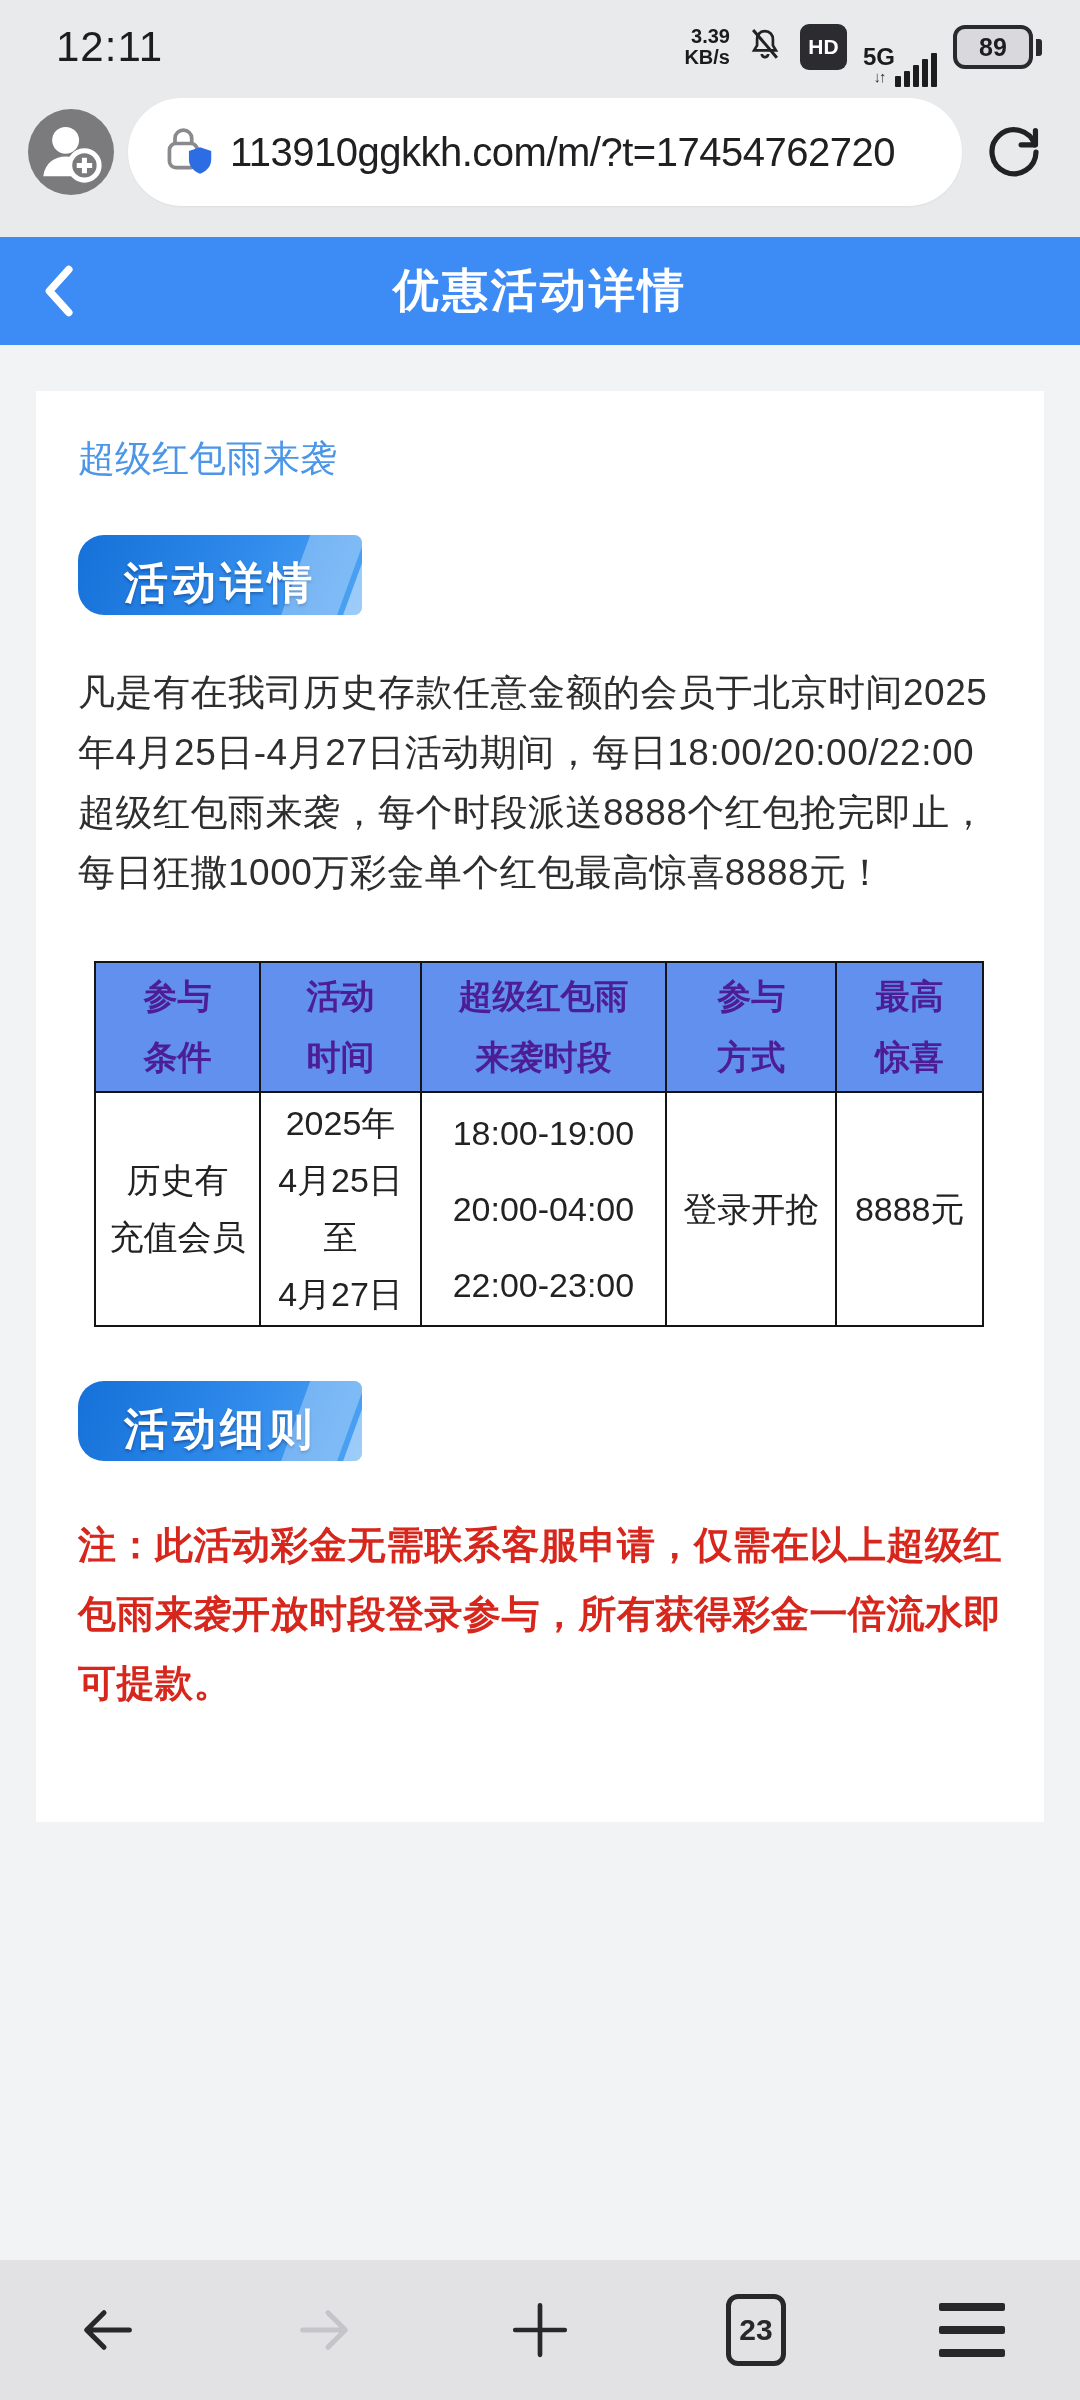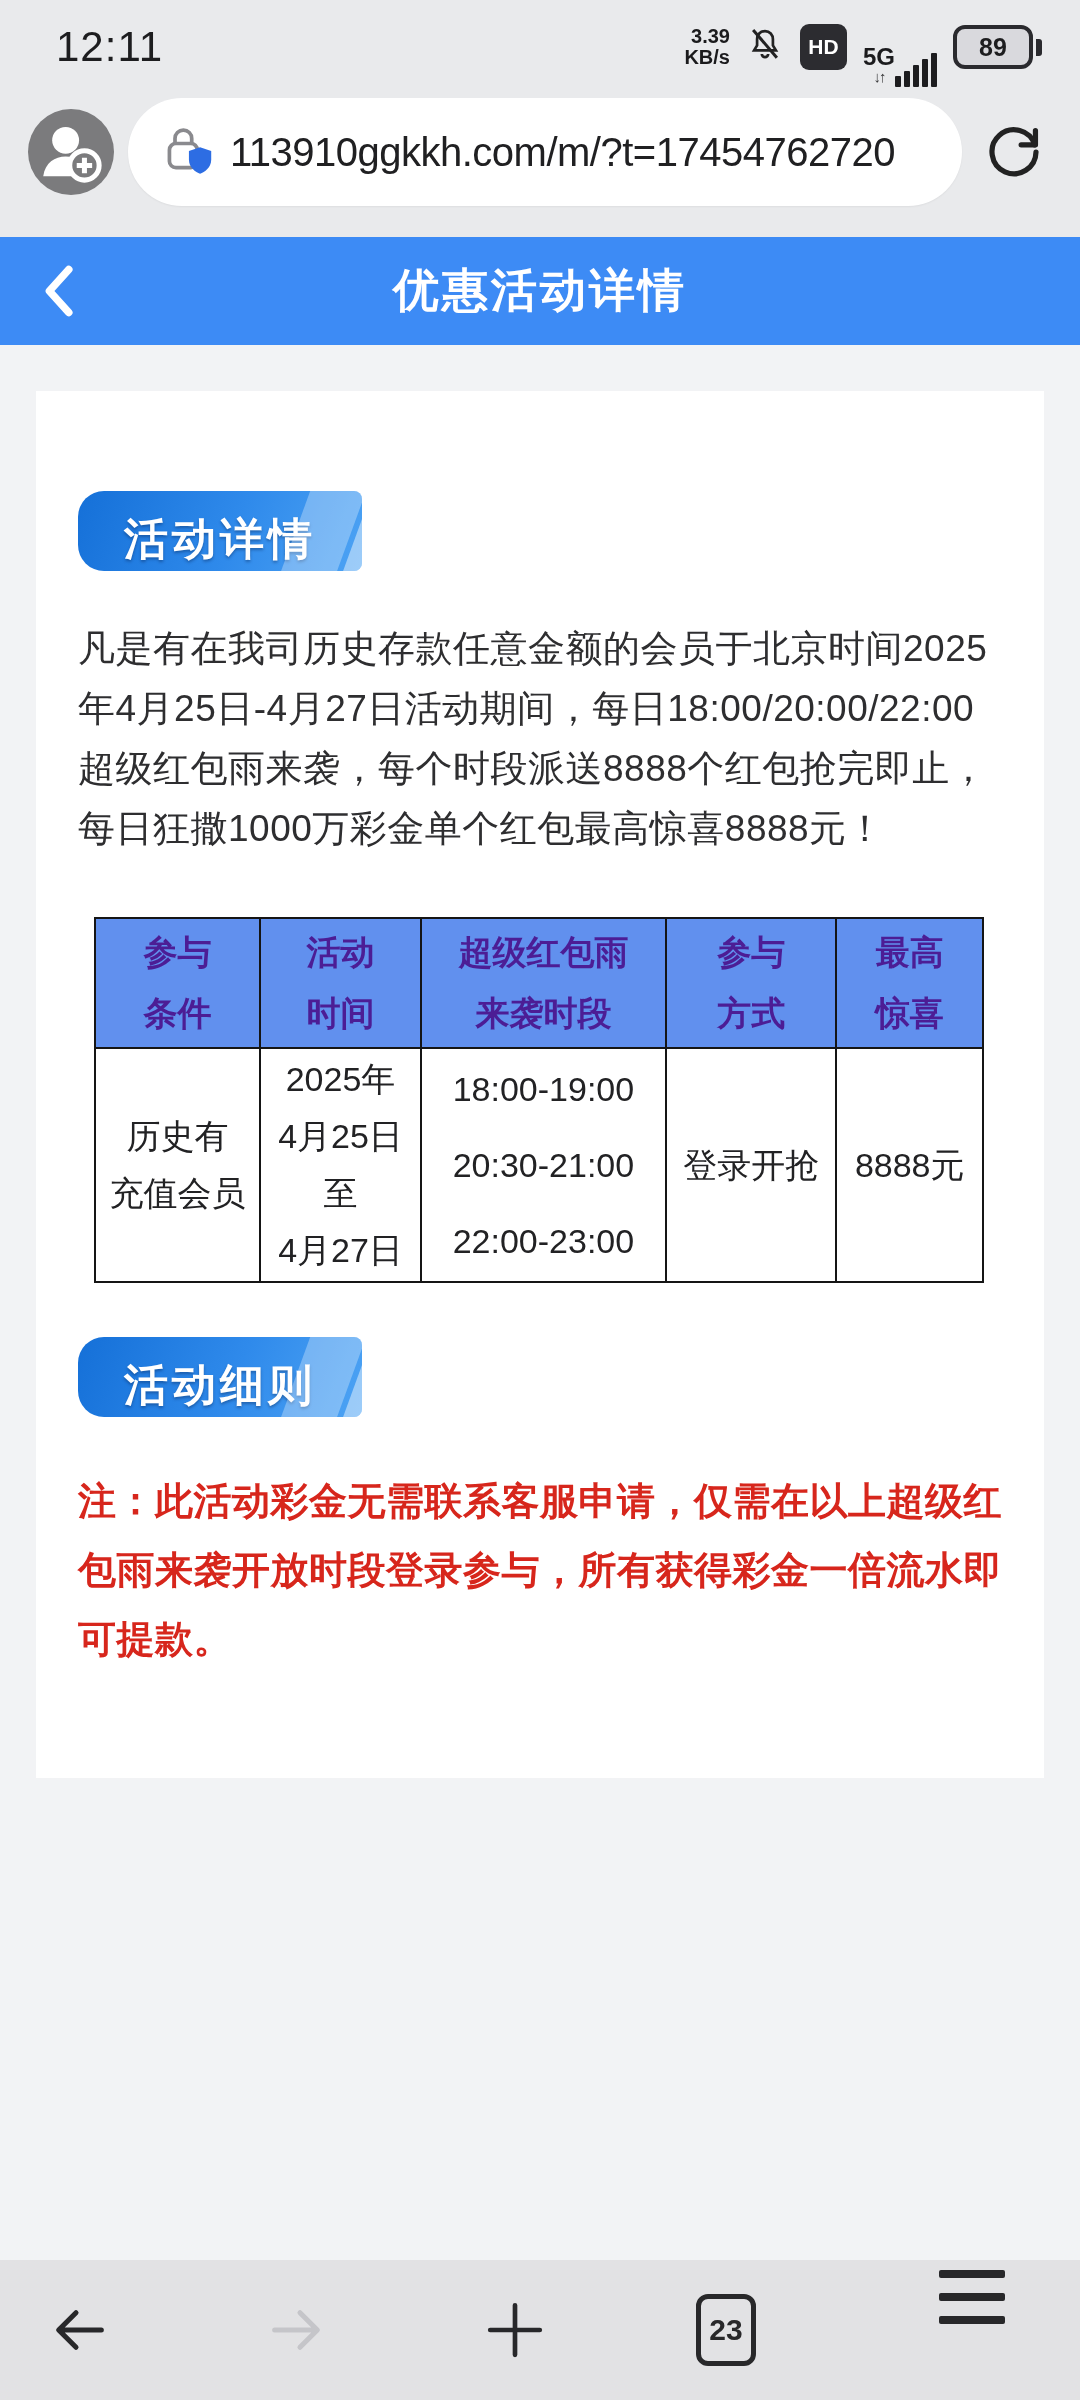--- a/index.html
+++ b/index.html
@@ -60,21 +60,21 @@
       white-space:pre-line;padding:0;}
   table.promo th{background:#6190ee;color:#4c1d95;font-size:34px;font-weight:700;line-height:61px;height:128px;}
   table.promo td{font-size:34px;color:#222224;line-height:57px;height:232px;}
   table.promo td.wide{line-height:76px;}
 
   .note{margin-top:46px;font-size:38px;font-weight:700;line-height:69px;color:#d7261c;letter-spacing:0.5px;}
 
   
   .bottom-nav{position:absolute;bottom:0;left:0;width:1080px;height:140px;background:#e2e2e4;
               display:flex;align-items:center;justify-content:space-around;}
-  .nav-btn{width:120px;height:120px;display:flex;align-items:center;justify-content:flex-start;}
+  .nav-btn{width:120px;height:120px;display:flex;align-items:center;justify-content:center;}
   .tab-box{width:50px;height:62px;border:5px solid #28282a;border-radius:12px;display:flex;align-items:center;justify-content:center;
            font-size:30px;font-weight:700;color:#28282a;}
   .hamburger{display:flex;flex-direction:column;gap:15px;}
   .hamburger i{display:block;width:66px;height:8px;background:#28282a;border-radius:2px;}
 </style>
 </head>
 <body>
 
 <div class="screen">
 
@@ -147,20 +147,21 @@
     <span class="back-btn">
       <svg width="40" height="56" viewBox="0 0 32 52">
         <path d="M26 6 L8 26 L26 46" fill="none" stroke="#ffffff" stroke-width="7" stroke-linecap="round" stroke-linejoin="round"></path>
       </svg>
     </span>
     <span class="appbar-title">优惠活动详情</span>
   </div>
 
   <div class="content">
     <div class="card">
+      <div class="promo-link">超级红包雨来袭</div>
 
       <div class="badge">活动详情</div>
 
       <div class="desc">凡是有在我司历史存款任意金额的会员于北京时间2025年4月25日-4月27日活动期间，每日18:00/20:00/22:00超级红包雨来袭，每个时段派送8888个红包抢完即止，每日狂撒1000万彩金单个红包最高惊喜8888元！</div>
 
       <table class="promo">
         <colgroup>
             <col class="c1">
             <col class="c2">
             <col class="c3">
@@ -181,21 +182,21 @@
 惊喜</th>
         </tr>
         <tr>
           <td>历史有
 充值会员</td>
           <td>2025年
 4月25日
 至
 4月27日</td>
           <td class="wide">18:00-19:00
-20:30-21:00
+20:00-04:00
 22:00-23:00</td>
           <td>登录开抢</td>
           <td>8888元</td>
         </tr>
       </tbody>
         </table>
 
       <div class="badge">活动细则</div>
 
       <div class="note">注：此活动彩金无需联系客服申请，仅需在以上超级红包雨来袭开放时段登录参与，所有获得彩金一倍流水即可提款。</div>

